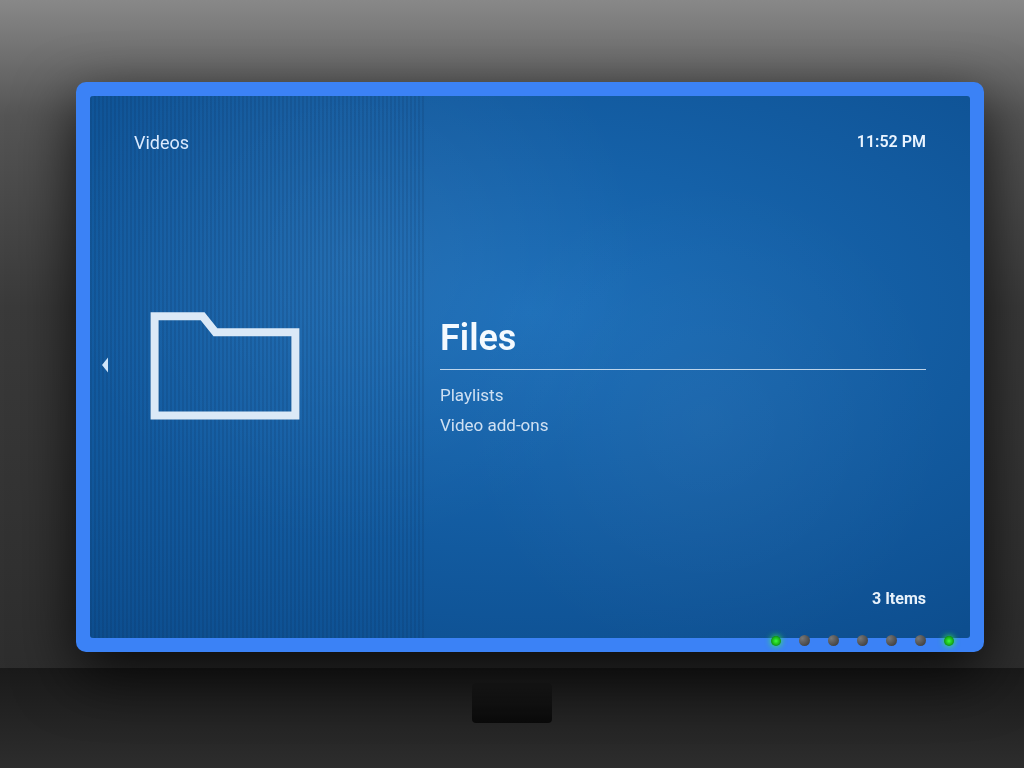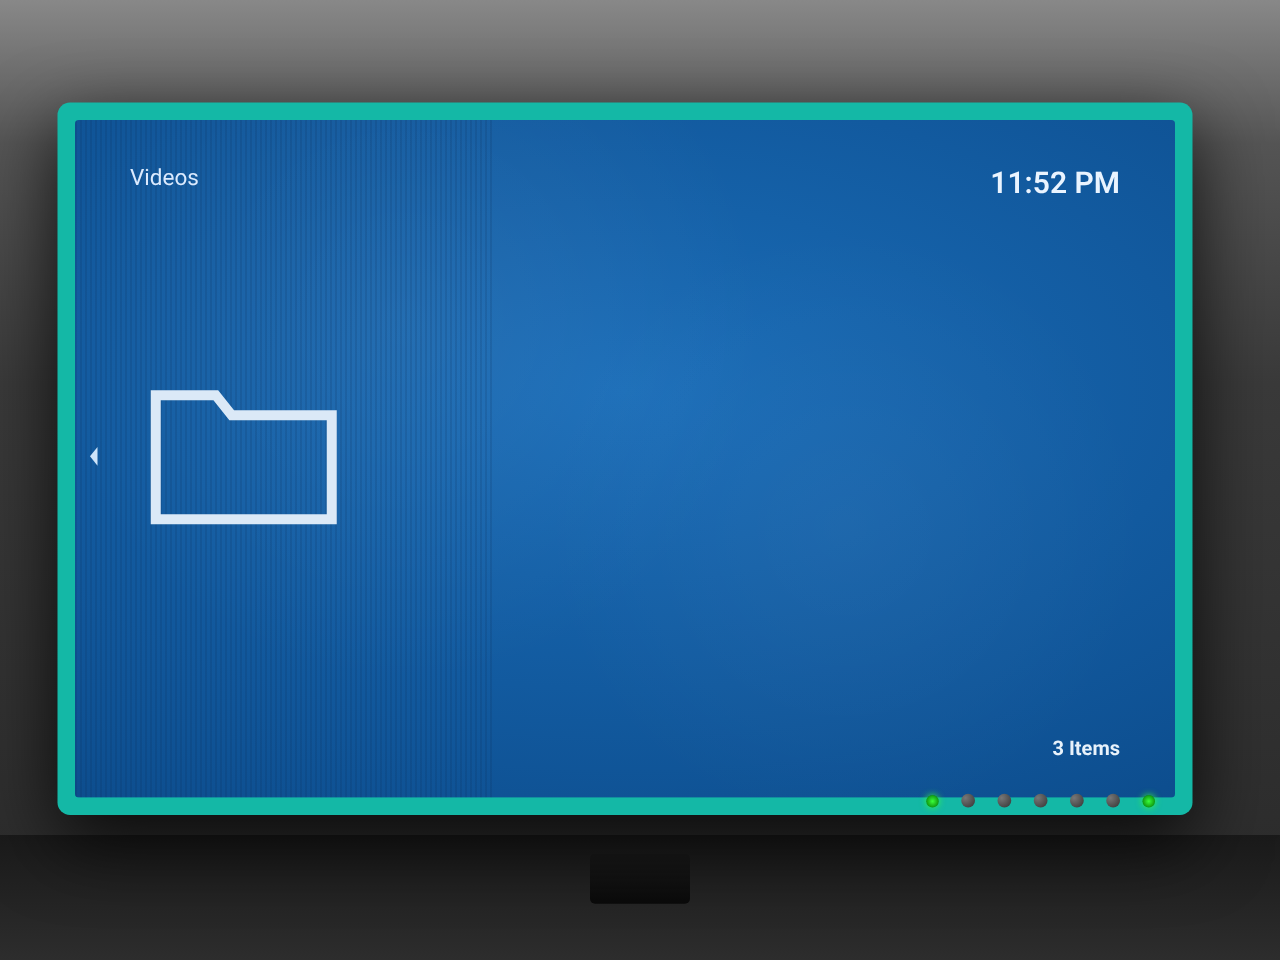--- a/index.html
+++ b/index.html
@@ -19,24 +19,24 @@
     
     .room-bg {
       position: absolute;
       inset: 0;
       background: linear-gradient(180deg, #888 0%, #555 15%, #3a3a3a 40%, #2a2a2a 100%);
     }
     
     .monitor-frame {
       position: absolute;
       top: 82px;
-      left: 46px;
+      left: 76px;
       width: 908px;
       height: 570px;
-      background: #14b8a6;
+      background: #3b82f6;
       border-radius: 10px;
       box-shadow: 0 20px 60px rgba(0,0,0,0.8);
       padding: 14px;
     }
     
     .screen {
       width: 100%;
       height: 100%;
       position: relative;
       overflow: hidden;
@@ -83,21 +83,21 @@
       color: #e8f2fb;
     }
     
     .section-title {
       font-size: 18px;
       font-weight: 400;
       color: #dbeafe;
     }
     
     .clock {
-      font-size: 24px;
+      font-size: 16px;
       font-weight: 600;
       color: #eaf4ff;
     }
     
     .back-arrow {
       position: absolute;
       left: 8px;
       top: 50%;
       transform: translateY(-50%);
       color: #cfe5fa;
@@ -231,20 +231,25 @@
     </div>
 
     <div class="left-panel">
       <span class="folder-icon">
         <svg viewBox="0 0 200 160">
           <path d="M 12 44 L 12 148 L 188 148 L 188 44 L 88 44 L 72 24 L 12 24 Z"></path>
         </svg>
       </span>
     </div>
 
+    <div class="menu">
+      <div class="menu-item selected">Files</div>
+      <div class="menu-item secondary">Playlists</div>
+      <div class="menu-item secondary">Video add-ons</div>
+    </div>
 
     <div class="footer">3 Items</div>
 
   </div>
 
   <div class="monitor-bottom">
     <div class="monitor-led"></div>
     <div class="monitor-button"></div>
     <div class="monitor-button"></div>
     <div class="monitor-button"></div>

